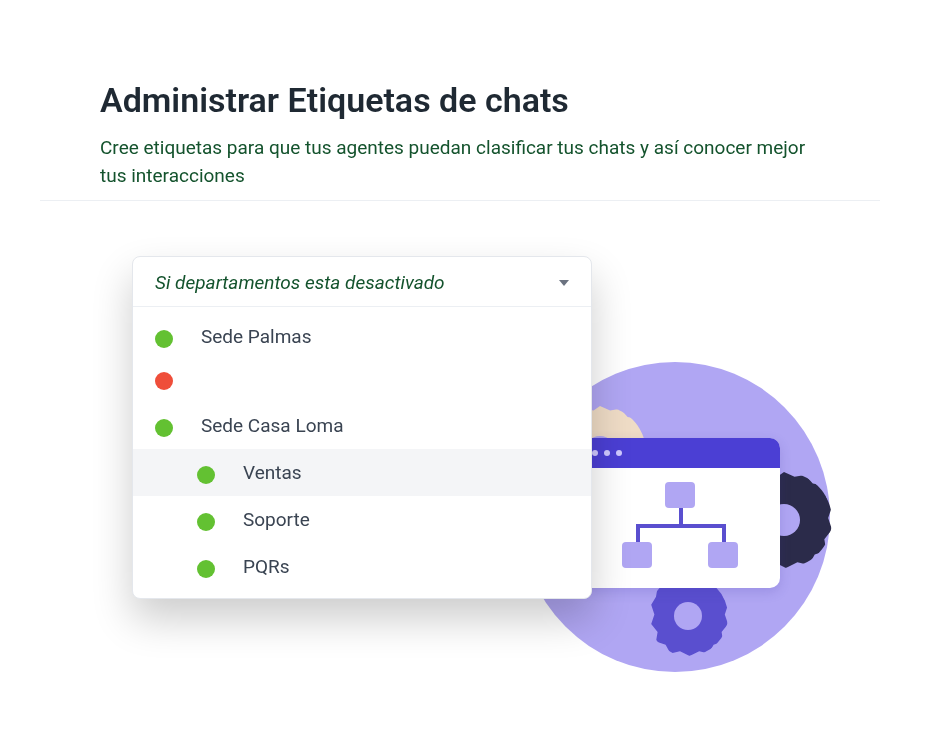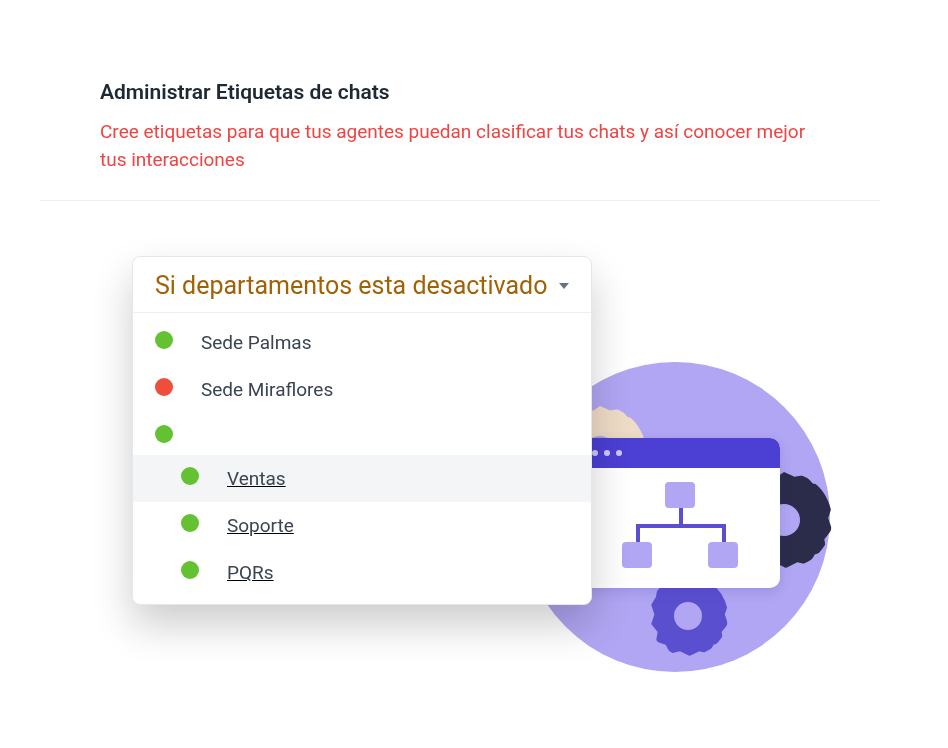--- a/index.html
+++ b/index.html
@@ -23,28 +23,28 @@
     position: absolute;
     left: 40px;
     top: 40px;
     width: 840px;
     height: 580px;
     background: #fff;
     border-radius: 20px;
     padding: 40px 60px;
   }
   .card-title {
-    font-size: 21px;
+    font-size: 34px;
     font-weight: 600;
     color: #1f2933;
     margin-bottom: 14px;
   }
   .card-desc {
     font-size: 19px;
-    color: #ef4444;
+    color: #14532d;
     line-height: 1.45;
     margin-bottom: 6px;
   }
   .divider {
     position: absolute;
     left: 40px;
     top: 200px;
     width: 840px;
     height: 1px;
     background: #eceff3;
@@ -61,37 +61,38 @@
   }
   .dropdown-header {
     display: flex;
     align-items: center;
     justify-content: space-between;
     padding: 14px 22px 12px 22px;
     border-bottom: 1px solid #eceff3;
     cursor: pointer;
   }
   .dropdown-header-text {
-    font-size: 25px;
-    color: #a16207;
+    font-size: 19px;
+    color: #14532d;
+    font-style: italic;
   }
   .caret {
     width: 0; height: 0;
     border-left: 5px solid transparent;
     border-right: 5px solid transparent;
     border-top: 6px solid #6b7280;
   }
   .dropdown-list { padding: 6px 0 8px 0; }
   .dropdown-item {
     display: flex;
-    align-items: flex-start;
+    align-items: flex-end;
     padding: 12px 22px;
     cursor: pointer;
   }
-  .dropdown-item.child { padding-left: 48px; text-decoration: underline; }
+  .dropdown-item.child { padding-left: 64px; }
   .dropdown-item.selected { background: #f4f5f7; }
   .dot {
     width: 18px; height: 18px;
     border-radius: 50%;
     margin-right: 28px;
     flex-shrink: 0;
   }
   .dot.green { background: #63c132; }
   .dot.red   { background: #ef4e3a; }
   .item-label {
@@ -233,24 +234,24 @@
     <span class="dropdown-header-text">Si departamentos esta desactivado</span>
     <span class="caret"></span>
   </div>
   <div class="dropdown-list" id="dropdown-list">
       <div class="dropdown-item">
         <span class="dot green"></span>
         <span class="item-label">Sede Palmas</span>
       </div>
       <div class="dropdown-item">
         <span class="dot red"></span>
-        <span class="item-label">Sede Miraflores</span>
       </div>
       <div class="dropdown-item">
         <span class="dot green"></span>
+        <span class="item-label">Sede Casa Loma</span>
       </div>
       <div class="dropdown-item child selected">
         <span class="dot green"></span>
         <span class="item-label">Ventas</span>
       </div>
       <div class="dropdown-item child">
         <span class="dot green"></span>
         <span class="item-label">Soporte</span>
       </div>
       <div class="dropdown-item child">

